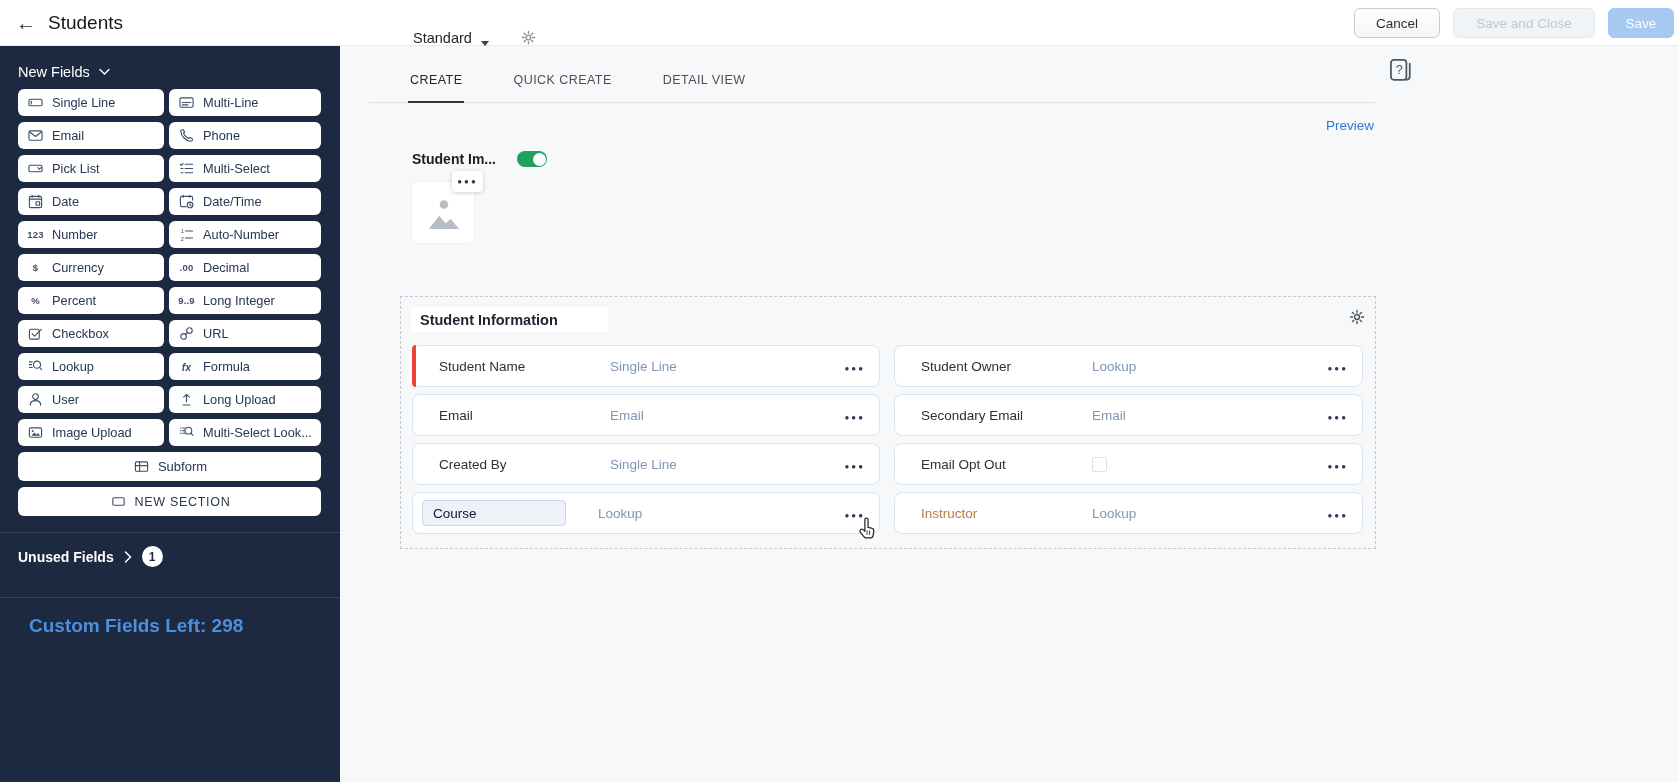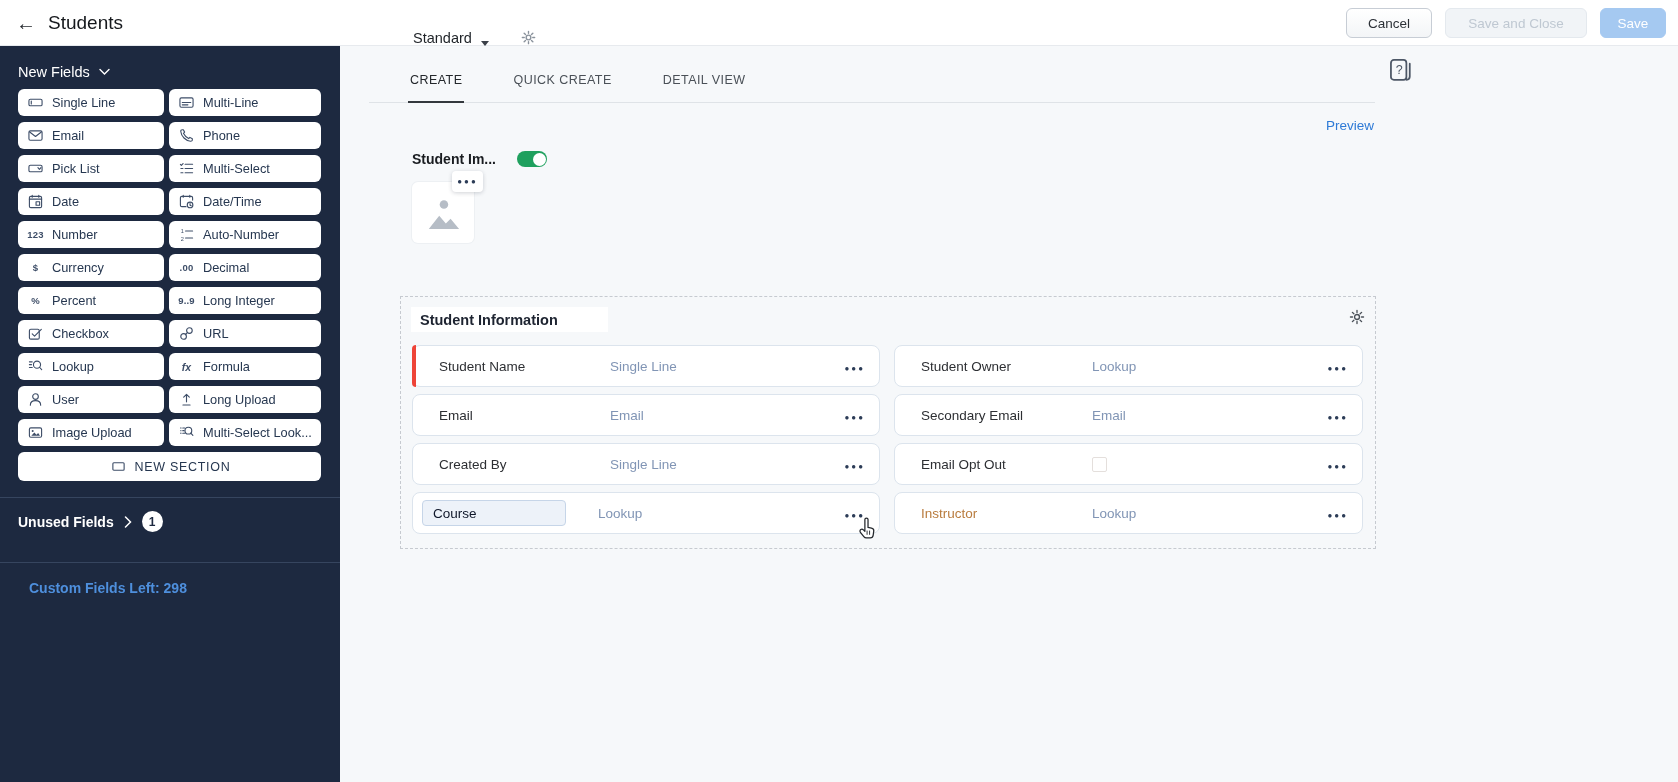--- a/index.html
+++ b/index.html
@@ -10,21 +10,21 @@
   .header { position:absolute; left:0; top:0; width:1678px; height:46px;
     background:#ffffff; border-bottom:1px solid #e7eaee; z-index:10; }
   .hdr-left { position:absolute; left:16px; top:0; height:46px; display:flex; align-items:center; gap:12px; }
   .back-arrow { font-size:20px; color:#23272c; line-height:1; cursor:pointer; }
   .page-title { font-size:19px; color:#15181c; font-weight:500; }
   .hdr-standard { position:absolute; left:413px; top:0; height:46px; display:flex; align-items:flex-end; gap:9px; }
   .std-label { font-size:14.5px; color:#1e2227; }
   .caret-down { width:0; height:0; border-left:4.5px solid transparent; border-right:4.5px solid transparent;
     border-top:5.5px solid #3a4048; margin-top:2px; }
   .hdr-gear { margin-left:22px; display:flex; align-items:center; cursor:pointer; }
-  .hdr-actions { position:absolute; right:12px; top:8px; display:flex; gap:13px; }
+  .hdr-actions { position:absolute; right:4px; top:8px; display:flex; gap:13px; }
   .btn { height:30px; border-radius:6px; font-size:13.5px; display:flex; align-items:center;
     justify-content:center; cursor:pointer; font-family:inherit; }
   .btn-cancel { width:86px; background:linear-gradient(#ffffff,#f3f5f7); border:1px solid #c7cdd5; color:#2c3137; }
   .btn-disabled { width:142px; background:#f1f4f7; border:1px solid #e4e9ee; color:#bfc8d2; }
   .btn-save { width:66px; background:#a5c9f1; border:1px solid #a5c9f1; color:#ffffff; }
 
   
   .sidebar { position:absolute; left:0; top:46px; width:340px; height:736px;
     background:#1d2940; padding:18px 19px 0 18px; }
   .nf-header { display:flex; align-items:center; gap:9px; color:#ffffff;
@@ -36,21 +36,21 @@
   .fbtn .icn { width:19px; flex-shrink:0; display:flex; align-items:center; justify-content:center; }
   .ticon { font-size:9.5px; font-weight:bold; color:#3e4e68; letter-spacing:0.2px; font-style:normal; }
   .ticon.it { font-style:italic; font-size:10.5px; }
   .wbtn { grid-column:1 / -1; justify-content:center; height:29px; font-size:13px; cursor:pointer; }
   .wbtn.caps { font-size:12.5px; letter-spacing:0.7px; }
   .sb-divider { height:1px; background:#36455f; margin:16px -19px 0 -18px; }
   .unused-row { display:flex; align-items:center; gap:10px; padding:13px 0 14px 0;
     color:#ffffff; font-size:14px; font-weight:bold; cursor:pointer; }
   .badge { width:21px; height:21px; border-radius:50%; background:#ffffff; color:#1d2940;
     font-size:12px; font-weight:bold; display:flex; align-items:center; justify-content:center; }
-  .custom-left { color:#4e8fdd; font-size:14px; font-weight:600; margin-top:17px; padding-left:11px; }
+  .custom-left { color:#4e8fdd; font-size:19px; font-weight:600; margin-top:17px; padding-left:11px; }
 
   
   .main { position:absolute; left:340px; top:46px; width:1338px; height:736px; background:#f6f8fa; }
   .tabs-row { position:absolute; left:29px; top:0; width:1006px; height:57px;
     border-bottom:1px solid #dfe3e7; display:flex; align-items:flex-end; padding-left:41px; }
   .tab { font-size:12.5px; letter-spacing:0.45px; color:#4a5057; padding-bottom:15px;
     margin-right:51px; position:relative; cursor:pointer; }
   .tab.active { color:#23272b; }
   .tab.active::after { content:''; position:absolute; left:-2px; right:-2px; bottom:-1px;
     height:2.5px; background:#33383d; }
@@ -305,20 +305,29 @@
           <svg width="15" height="15" viewBox="0 0 16 16" fill="none" stroke="#3e4e68" stroke-width="1.2" stroke-linecap="round" stroke-linejoin="round">
             <circle cx="10" cy="6" r="3.6"></circle>
             <path d="M12.6 8.6 14.8 11 M4 3.2h2 M4 6h1.5 M4 8.8h2"></path>
             <circle cx="2" cy="3.2" r=".7" fill="#3e4e68" stroke="none"></circle>
             <circle cx="2" cy="6" r=".7" fill="#3e4e68" stroke="none"></circle>
             <circle cx="2" cy="8.8" r=".7" fill="#3e4e68" stroke="none"></circle>
           </svg>
         </span>
         <span>Multi-Select Look...</span>
       </div>
+      <div class="fbtn wbtn">
+        <span class="icn">
+          <svg width="15" height="15" viewBox="0 0 16 16" fill="none" stroke="#3e4e68" stroke-width="1.2" stroke-linecap="round" stroke-linejoin="round">
+            <rect x="1.5" y="3" width="13" height="10" rx="1"></rect>
+            <path d="M6 3v10 M1.5 7h13"></path>
+          </svg>
+        </span>
+        <span>Subform</span>
+      </div>
       <div class="fbtn wbtn caps">
         <span class="icn">
           <svg width="15" height="15" viewBox="0 0 16 16" fill="none" stroke="#3e4e68" stroke-width="1.2" stroke-linecap="round" stroke-linejoin="round">
             <rect x="2" y="4" width="12" height="8" rx="1"></rect>
           </svg>
         </span>
         <span>NEW SECTION</span>
       </div>
     </div>
   <div class="sb-divider"></div>

